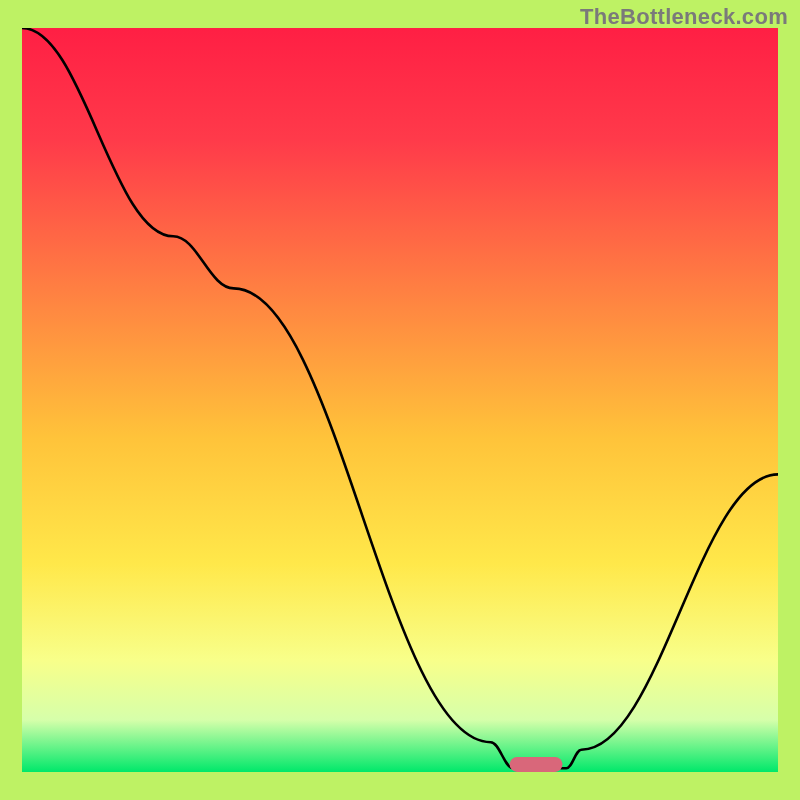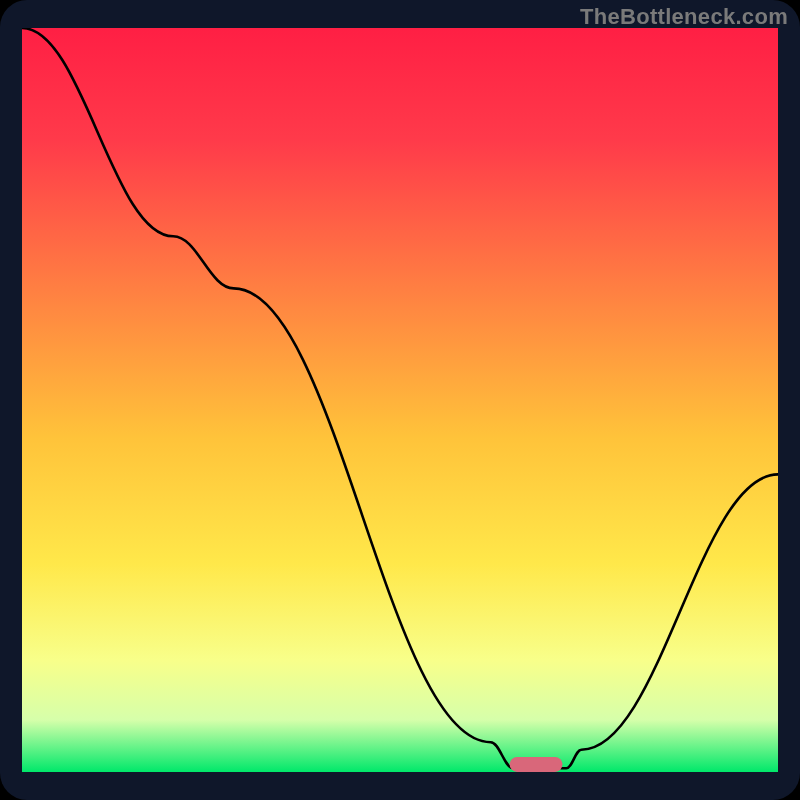--- a/index.html
+++ b/index.html
@@ -8,22 +8,21 @@
     width: 800px;
     height: 800px;
     background: #000;
     font-family: Arial, Helvetica, sans-serif;
     overflow: hidden;
   }
   .frame {
     position: relative;
     width: 800px;
     height: 800px;
-    background: #0f172a;
-    border-radius: 27px;
+    background: #bef264;
   }
   .watermark {
     position: absolute;
     top: 4px;
     right: 12px;
     color: #7a7a7a;
     font-size: 22px;
     font-weight: 600;
     letter-spacing: 0.3px;
     z-index: 10;

